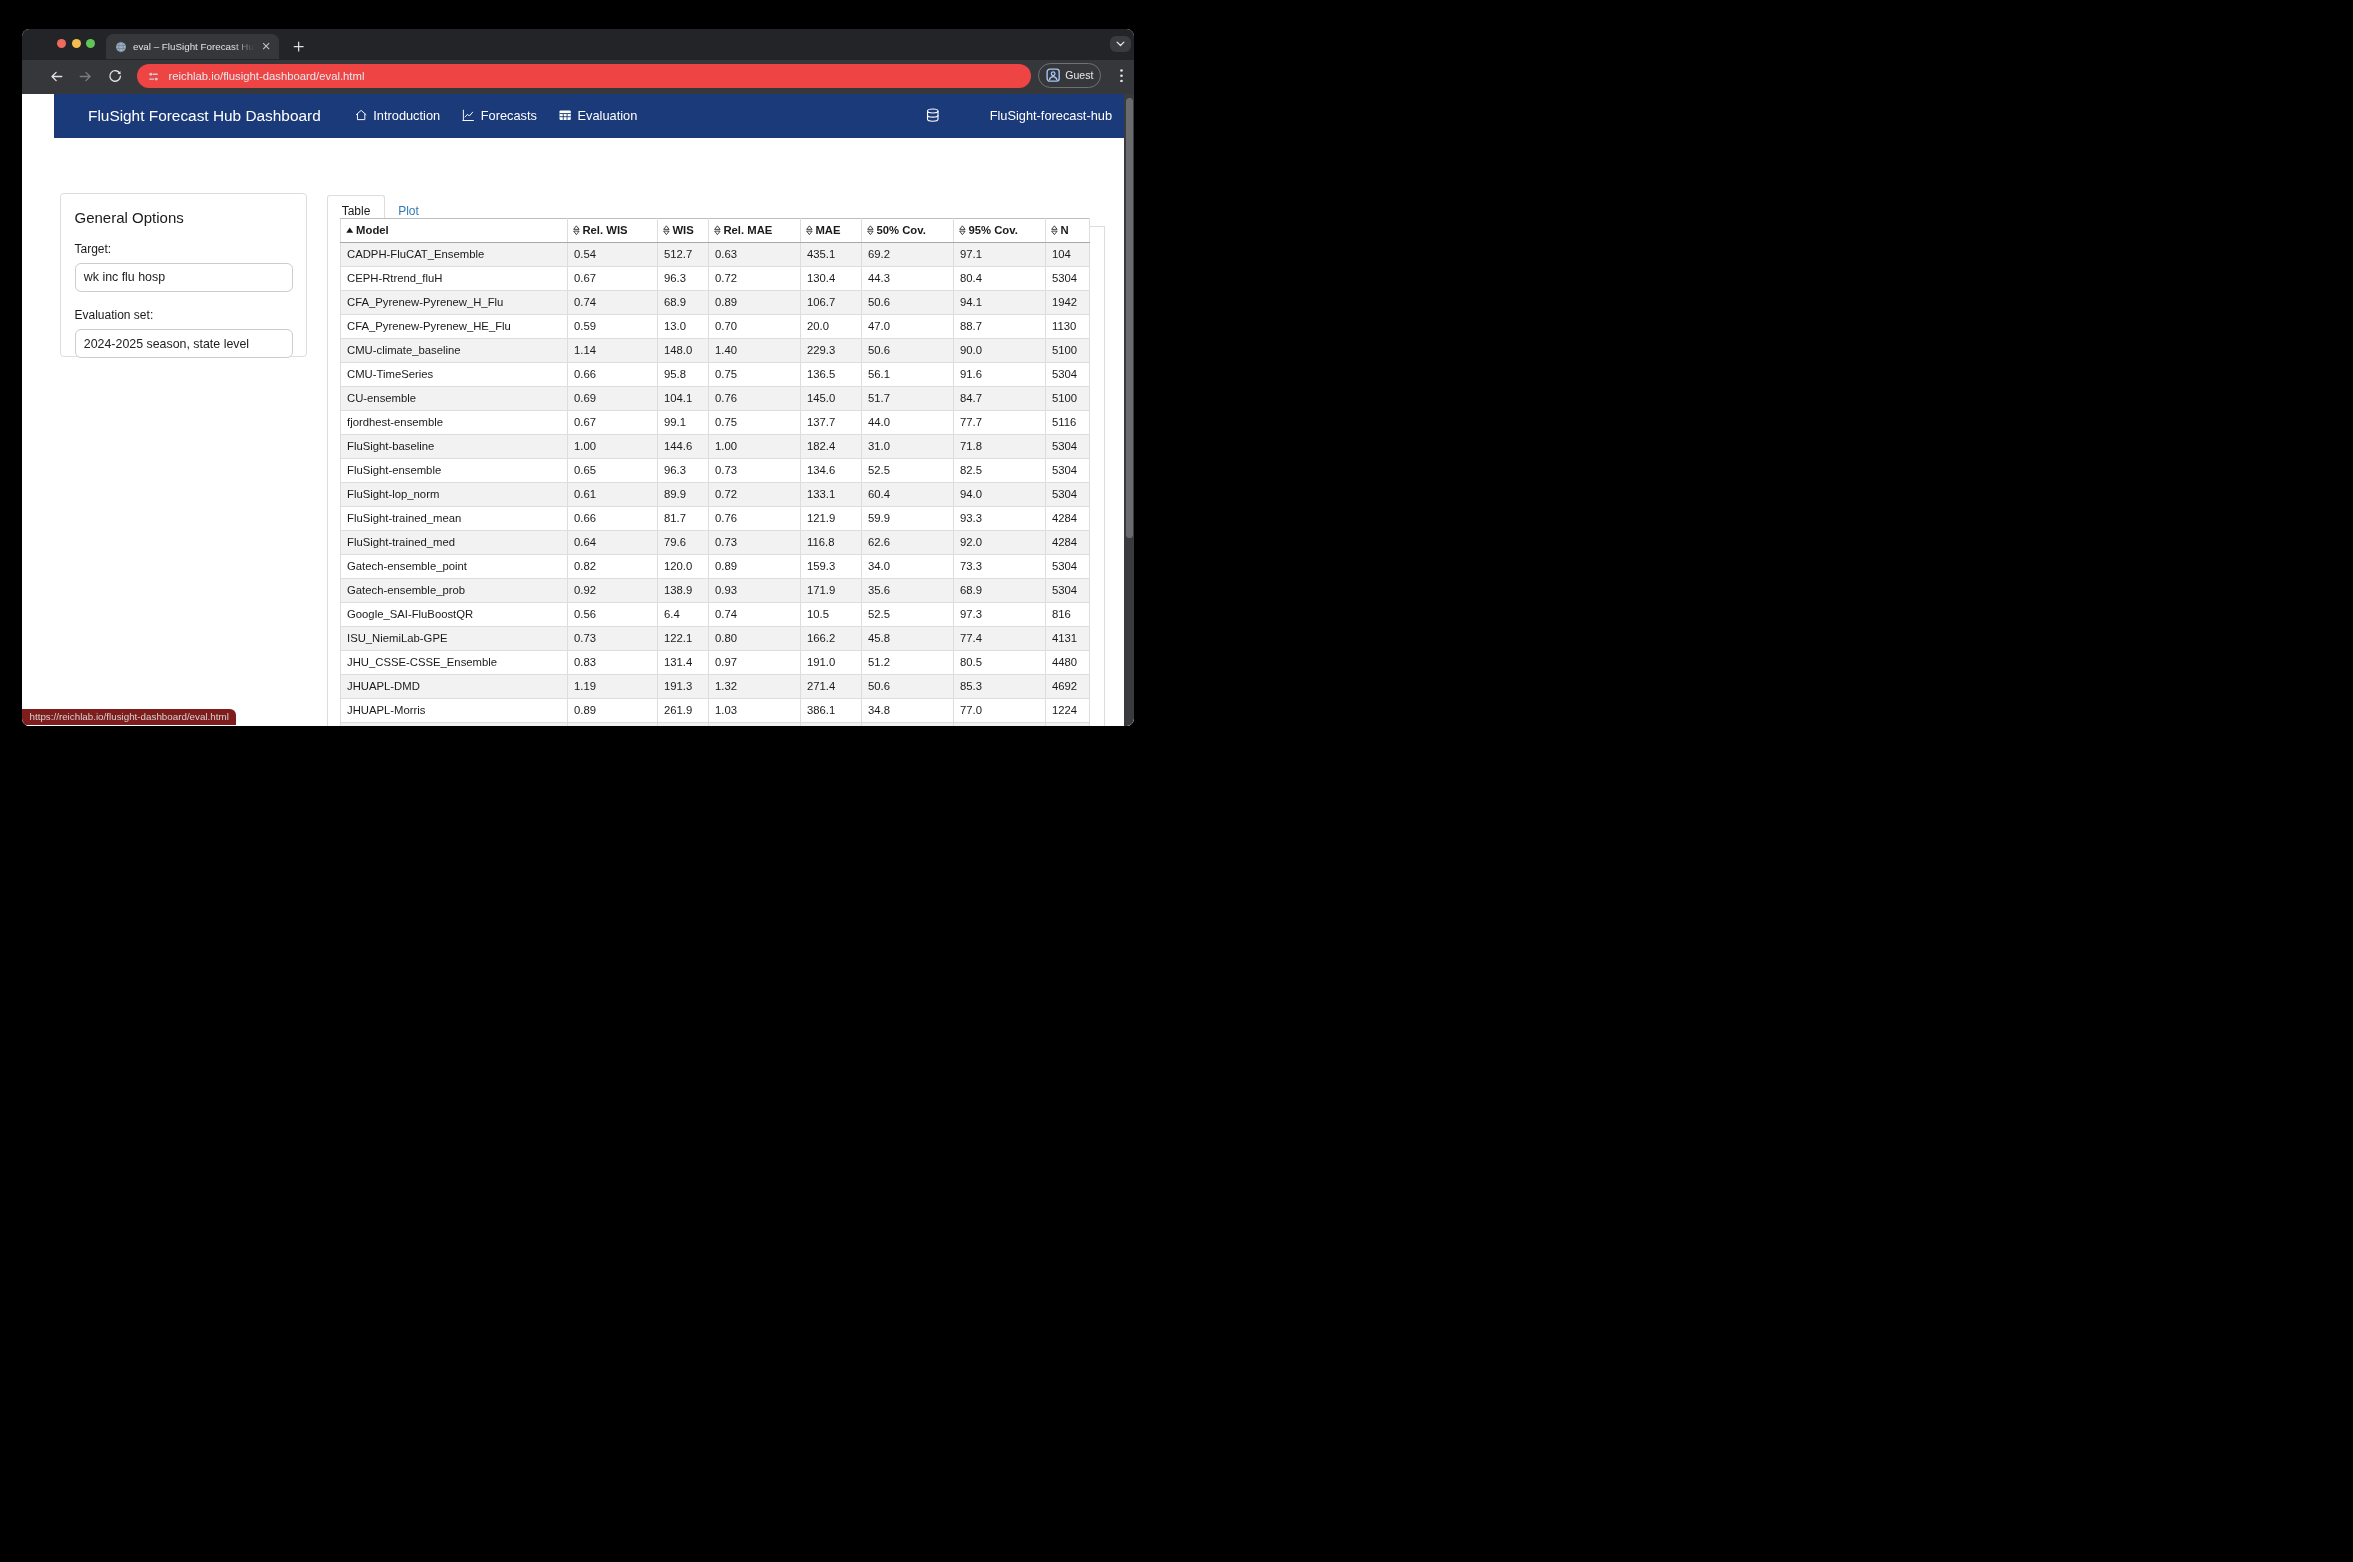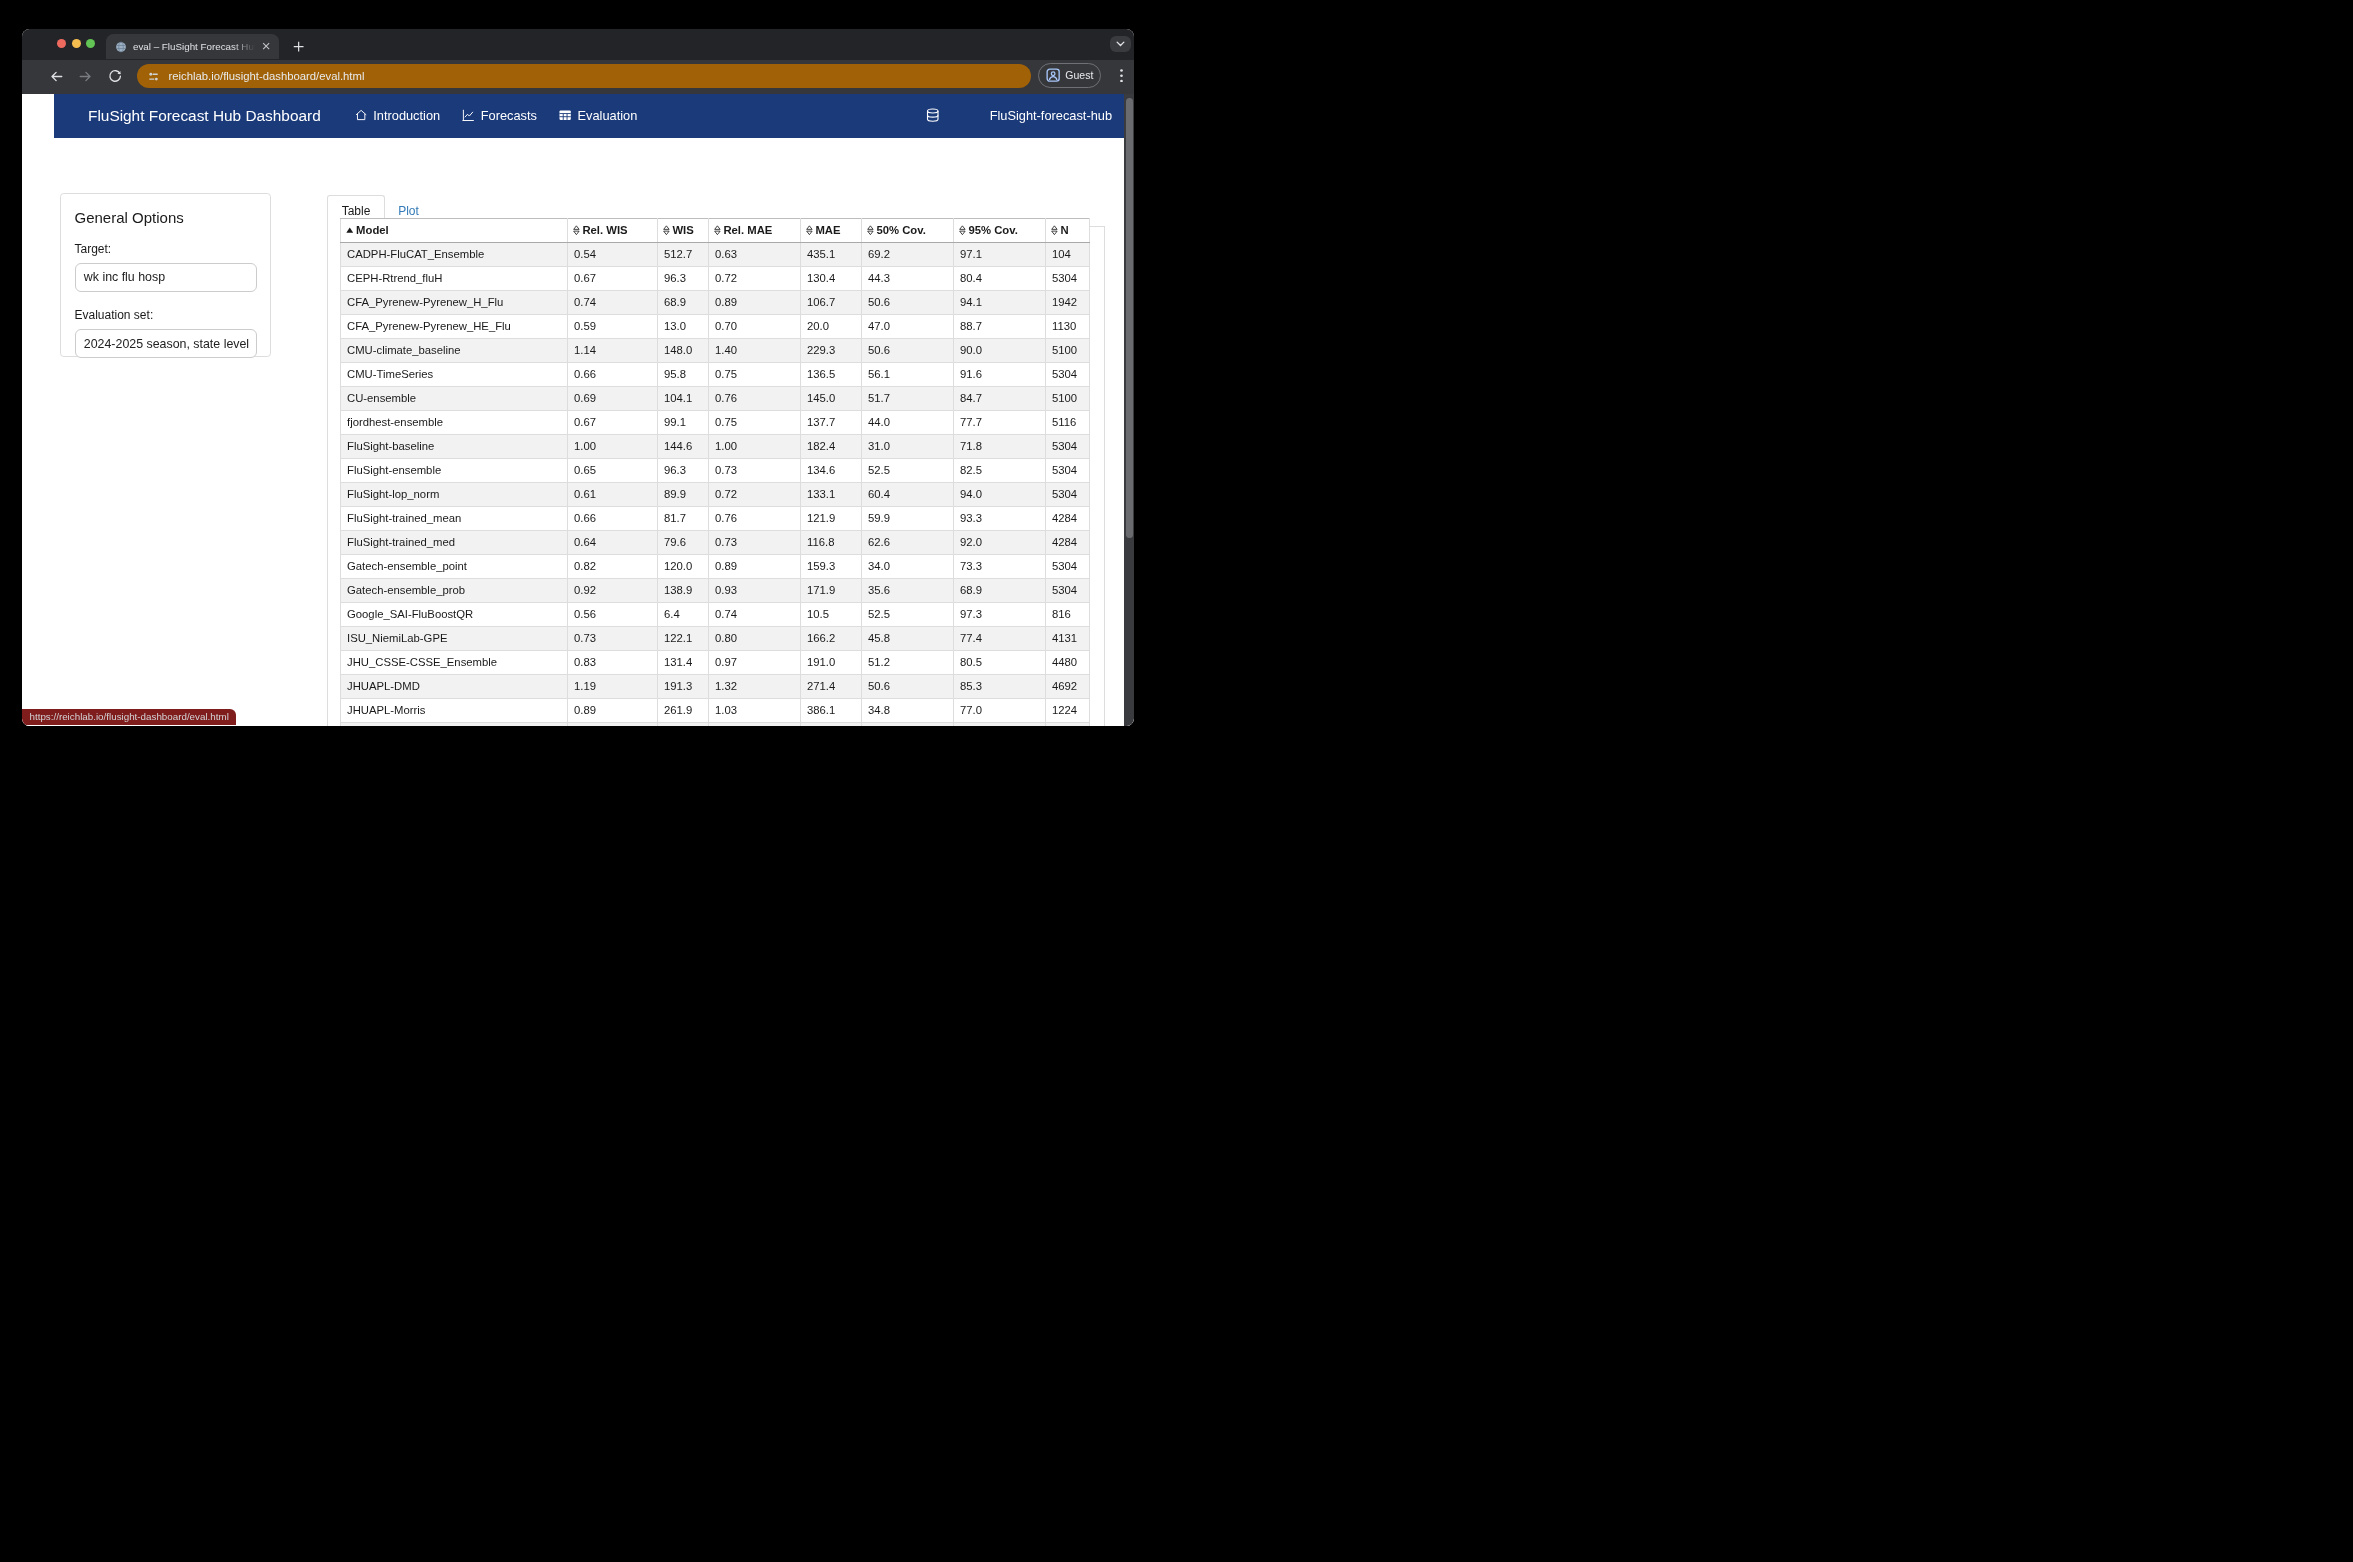--- a/index.html
+++ b/index.html
@@ -21,40 +21,40 @@
   .tab-close{margin-left:auto;width:13.5px;height:13.5px;display:flex;align-items:center;justify-content:center;border-radius:3px;}
   .newtab-btn{position:absolute;left:268px;top:9px;width:18px;height:18px;display:flex;align-items:center;justify-content:center;}
   .tabsearch-btn{position:absolute;left:1088px;top:7.5px;width:21px;height:16px;background:#3a3b3f;
                  border-radius:6px;display:flex;align-items:center;justify-content:center;}
   
   .toolbar{position:absolute;left:0;top:31px;width:100%;height:34px;background:#36373b;display:flex;align-items:center;}
   .nav-btn{width:21px;height:21px;display:flex;align-items:center;justify-content:center;border-radius:50%;flex:0 0 auto;}
   .nav-btn.back{margin-left:24px;}
   .nav-btn.fwd{margin-left:8.3px;}
   .nav-btn.reload{margin-left:8.3px;}
-  .omnibox{position:absolute;left:115px;top:4.5px;width:894px;height:24px;background:#a16207;border-radius:12px;
+  .omnibox{position:absolute;left:115px;top:4.5px;width:894px;height:24px;background:#ef4444;border-radius:12px;
            display:flex;align-items:center;padding-left:9px;box-sizing:border-box;}
   .url-text{color:#e8eaed;font-size:11.3px;margin-left:7.5px;white-space:nowrap;}
   .guest-chip{position:absolute;left:1016px;top:3px;width:63px;height:25.5px;border:0.8px solid #6e7075;border-radius:13.5px;
               display:flex;align-items:center;justify-content:center;gap:5.3px;box-sizing:border-box;}
   .guest-label{color:#e8eaed;font-size:10.5px;}
   .kebab{position:absolute;left:1089px;top:2.3px;width:21px;height:27px;display:flex;align-items:center;justify-content:center;}
   
   .navbar{position:absolute;left:0;top:65px;width:100%;height:44px;background:#1b3a7a;display:flex;align-items:center;color:#fff;margin-left:32px;}
   .brand{font-size:15.4px;margin-left:34px;white-space:nowrap;}
   .nav-item{display:flex;align-items:center;gap:5.3px;font-size:12.8px;white-space:nowrap;}
   .nav-item.intro{margin-left:33px;}
   .nav-item.fore{margin-left:21px;}
   .nav-item.eval{margin-left:21px;}
   .nav-right{margin-left:auto;display:flex;align-items:center;gap:6px;margin-right:18px;}
   .repo-label{font-size:12.8px;padding-left:44px;}
   .nav-search{margin-left:13.5px;display:flex;align-items:center;}
   
   .page{position:absolute;left:0;top:109px;width:100%;height:588px;background:#fff;}
-  .options-card{position:absolute;left:38px;top:55px;width:211px;height:164px;border:0.8px solid #ddd;border-radius:3.8px;
+  .options-card{position:absolute;left:38px;top:55px;width:247px;height:164px;border:0.8px solid #ddd;border-radius:3.8px;
                 box-sizing:border-box;padding:10.5px 13.5px;}
   .options-title{font-size:15px;color:#1a1a1a;margin:4.5px 0 0 0;}
   .opt-label{font-size:12px;color:#1a1a1a;margin-top:16.5px;}
   .opt-select{margin-top:6.8px;width:100%;height:29px;border:0.8px solid #ccc;border-radius:6px;display:flex;align-items:center;
               padding-left:8.3px;box-sizing:border-box;font-size:12.4px;color:#222;background:#fff;}
   
   .tab-table{position:absolute;left:305px;top:57px;width:58px;height:32px;background:#fff;border:0.8px solid #ddd;border-bottom:none;
              border-radius:3px 3px 0 0;display:flex;align-items:center;justify-content:center;font-size:12px;color:#1a1a1a;box-sizing:border-box;}
   .tab-plot{position:absolute;left:363px;top:57px;width:47px;height:32px;display:flex;align-items:center;justify-content:center;
             font-size:12px;box-sizing:border-box;}

